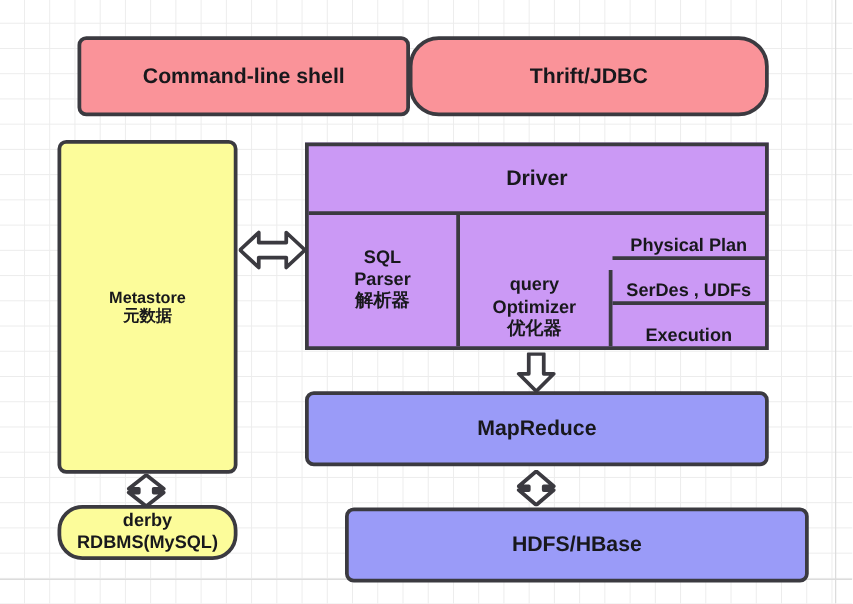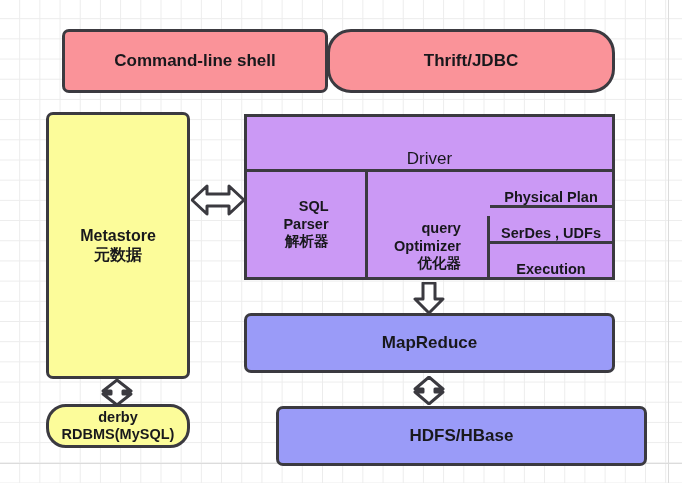--- a/index.html
+++ b/index.html
@@ -62,42 +62,42 @@
     border: 3px solid #3b3a40;
     background: #cb99f5;
   }
   #driver-header {
     position: absolute;
     left: 0;
     top: 0;
     right: 0;
     height: 55px;
     display: flex;
-    align-items: flex-end;
-    justify-content: center;
-    font-weight: normal;
+    align-items: center;
+    justify-content: center;
+    font-weight: bold;
     font-size: 17px;
     color: #18181c;
     border-bottom: 3px solid #3b3a40;
     box-sizing: border-box;
   }
   #driver-cols {
     position: absolute;
     left: 0;
     top: 55px;
     right: 0;
     bottom: 0;
     display: flex;
   }
   .dcol {
     box-sizing: border-box;
     display: flex;
     align-items: center;
     justify-content: center;
-    text-align: right;
+    text-align: center;
     font-weight: bold;
     font-size: 14.5px;
     color: #18181c;
     line-height: 1.2;
   }
   #col-parser { width: 121px; border-right: 3px solid #3b3a40; }
   #col-optimizer { width: 122px; border-right: 3px solid #3b3a40; margin-top: 44px; }
   #col-stack {
     flex: 1;
     display: flex;
@@ -133,21 +133,21 @@
   <div class="major-h" style="top:463px"></div>
 
   <div class="box pink" id="box-cli" style="left:62px; top:29px; width:266px; height:64px; font-size:17px;">
     <span>Command-line shell</span>
   </div>
 
   <div class="box pink" id="box-thrift" style="left:327px; top:29px; width:288px; height:64px; font-size:17px;border-radius:24px;">
     <span>Thrift/JDBC</span>
   </div>
 
-  <div class="box yellow" id="box-metastore" style="left:46px; top:112px; width:144px; height:267px; font-size:16px; flex-direction:column;">
+  <div class="box yellow" id="box-metastore" style="left:46px; top:112px; width:144px; height:267px; font-size:13px; flex-direction:column;">
     <span>Metastore</span>
     <span class="cn">元数据</span>
   </div>
 
   <div class="box yellow" id="box-db" style="left:46px; top:404px; width:144px; height:44px; font-size:14.5px; flex-direction:column;border-radius:20px;">
     <span>derby</span>
     <span>RDBMS(MySQL)</span>
   </div>
 
   <div id="driver-frame">

